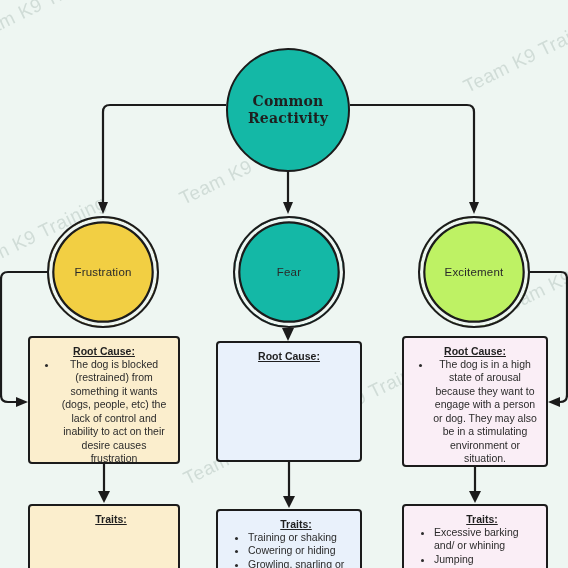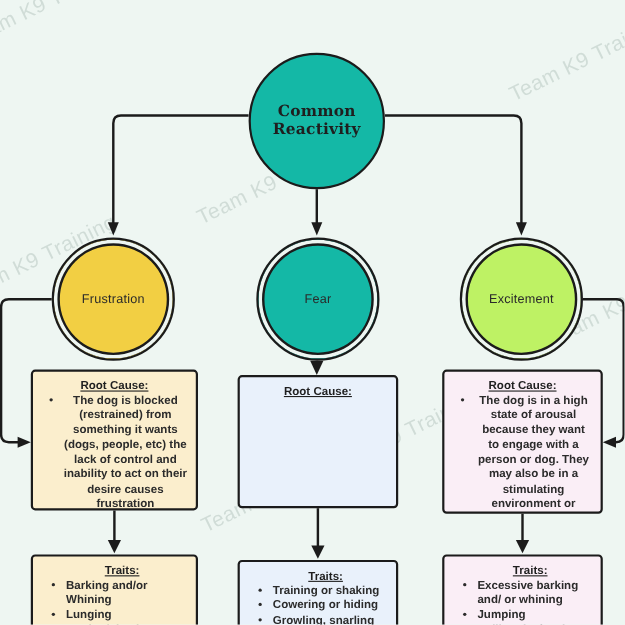--- a/index.html
+++ b/index.html
@@ -89,21 +89,20 @@
   .rbox .head.left { text-align: center; padding-left: 14px; }
   .rbox ul {
     margin: 0;
     padding-left: 20px;
     list-style: disc;
   }
   .rbox li {
     font-size: 10.5px;
     line-height: 1.28;
     color: #2b2b2b;
-    font-weight: bold;
   }
   .rbox.center li { text-align: center; }
 
   #rc-frustration { left: 28px;  top: 336px; width: 152px; height: 128px; background: #fbeecd; }
   #rc-fear        { left: 216px; top: 341px; width: 146px; height: 121px; background: #e9f1fb; }
   #rc-excitement  { left: 402px; top: 336px; width: 146px; height: 131px; background: #faeef6; }
 
   #tr-frustration { left: 28px;  top: 504px; width: 152px; height: 90px; background: #fbeecd; }
   #tr-fear        { left: 216px; top: 509px; width: 146px; height: 90px; background: #e9f1fb; }
   #tr-excitement  { left: 402px; top: 504px; width: 146px; height: 90px; background: #faeef6; }
@@ -183,25 +182,20 @@
 
   <div class="rbox center" id="rc-excitement">
     <div class="head">Root Cause:</div>
     <ul>
       <li>The dog is in a high state of arousal because they want to engage with a person or dog. They may also be in a stimulating environment or situation.</li>
     </ul>
   </div>
 
   <div class="rbox traits" id="tr-frustration">
     <div class="head left">Traits:</div>
-    <ul>
-      <li>Barking and/or Whining</li>
-      <li>Lunging</li>
-      <li>Staring/Fixating</li>
-    </ul>
   </div>
 
   <div class="rbox traits" id="tr-fear">
     <div class="head left">Traits:</div>
     <ul>
       <li>Training or shaking</li>
       <li>Cowering or hiding</li>
       <li>Growling, snarling or</li>
     </ul>
   </div>

